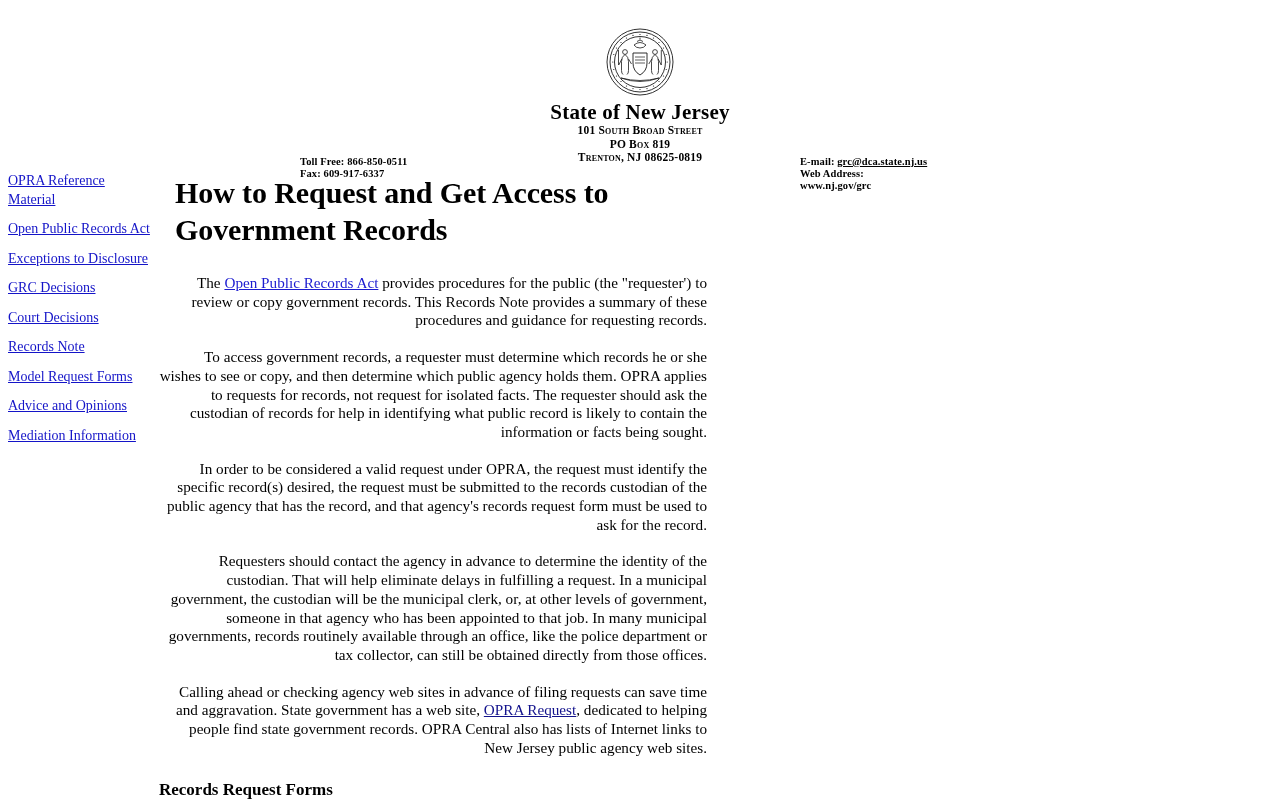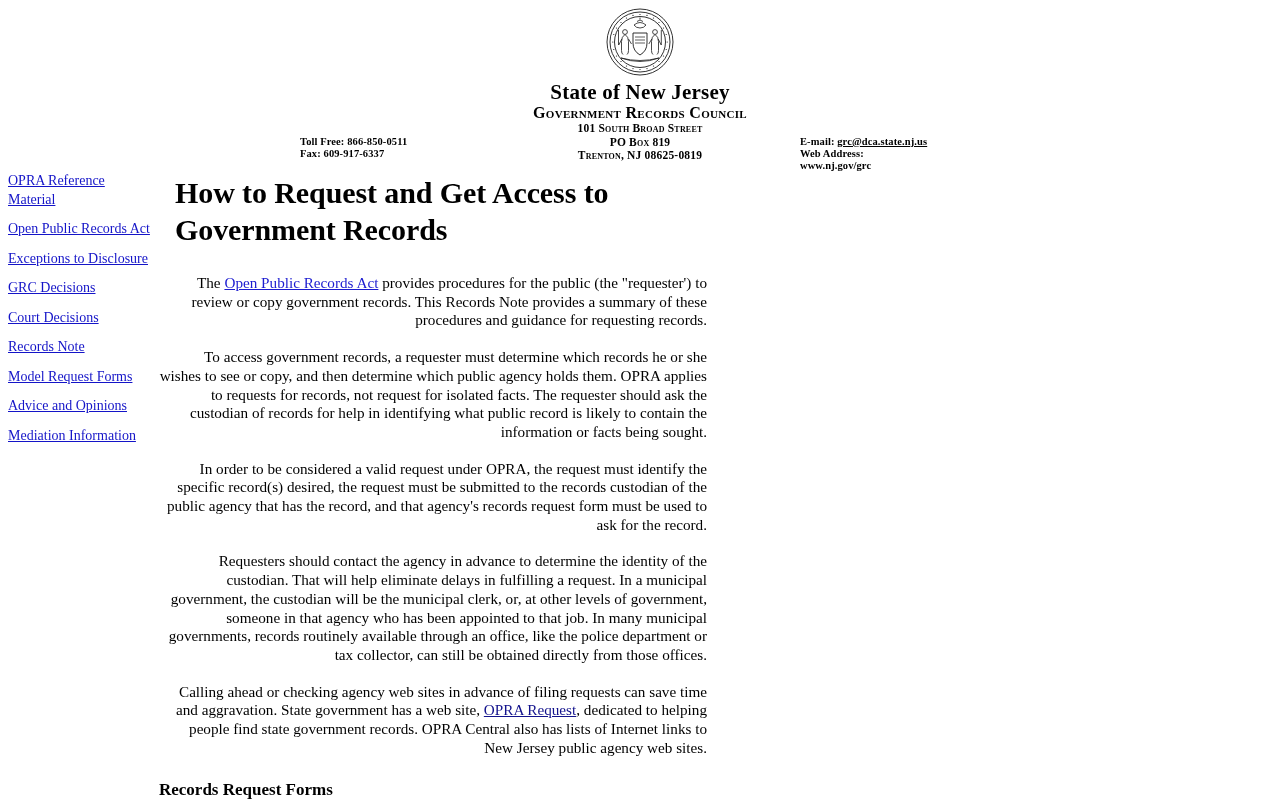--- a/index.html
+++ b/index.html
@@ -15,20 +15,21 @@
     font-family: "Liberation Serif", "DejaVu Serif", serif;
     color: #000000;
     position: relative;
   }
 
   
   .masthead {
     position: relative;
     width: 1148px;
     height: 168px;
+    margin-top: 20px;
   }
   .seal-wrap {
     position: absolute;
     left: 604px;
     top: 6px;
     width: 72px;
     height: 74px;
   }
   .seal-wrap svg { display: block; }
 
@@ -213,21 +214,20 @@
       </g>
 
       <g fill="none" stroke="#1a1a1a" stroke-width="0.8">
         <path d="M17 52 q19 5 38 0 q-19 7 -38 0 z"></path>
       </g>
     </svg>
   </div>
 
   <div class="agency-block">
     <div class="state-line">State of New Jersey</div>
-    <div class="council-line">Government Records Council</div>
     <div class="addr-line">101 South Broad Street</div>
     <div class="addr-line">PO Box 819</div>
     <div class="addr-line">Trenton, NJ  08625-0819</div>
   </div>
 
   <div class="contact-left">
     <div>Toll Free: 866-850-0511</div>
     <div>Fax: 609-917-6337</div>
   </div>
 

